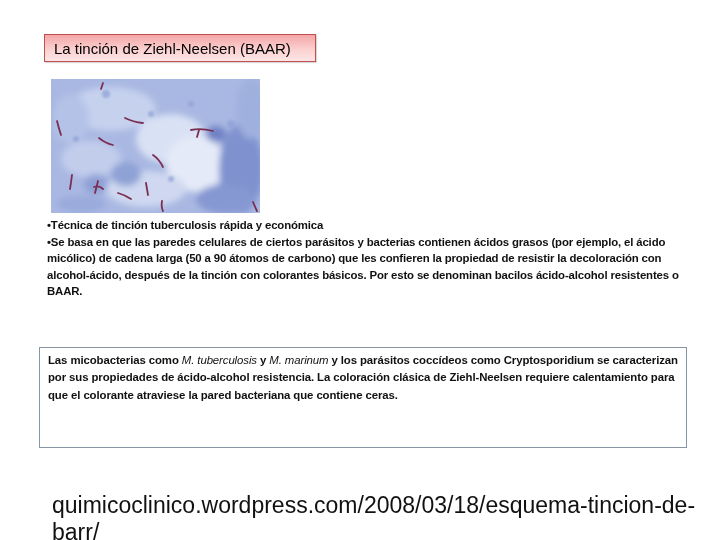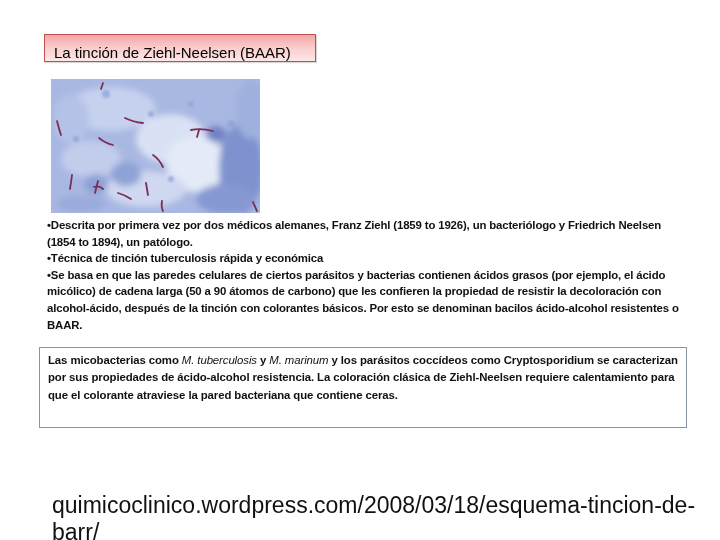--- a/index.html
+++ b/index.html
@@ -6,36 +6,36 @@
     body {
       width: 720px; height: 540px; background: #ffffff; position: relative; overflow: hidden;
       font-family: "Liberation Sans", "DejaVu Sans", sans-serif; color: #000;
     }
     .title-box {
       position: absolute; left: 44px; top: 34px; width: 272px; height: 28px;
       border: 1px solid #c0504d;
       background: linear-gradient(to bottom, #f4a6a6 0%, #fbd0d0 55%, #fde6e6 100%);
       box-shadow: 1px 1px 1px rgba(0,0,0,0.15);
       box-sizing: border-box;
-      display: flex; align-items: flex-end; padding-left: 9px;
+      display: flex; align-items: center; padding-left: 9px;
       font-size: 15px; color: #000;
     }
     .micrograph {
       position: absolute; left: 51px; top: 79px; width: 209px; height: 134px;
       overflow: hidden; background: #a7b6e0;
     }
     .micrograph svg { display: block; }
     .description {
       position: absolute; left: 47px; top: 217px; width: 640px;
       font-size: 11.4px; line-height: 16.6px; font-weight: bold;
       letter-spacing: -0.15px; color: #111;
     }
     .description p { margin: 0; }
     .note-box {
-      position: absolute; left: 39px; top: 347px; width: 648px; height: 81px;
+      position: absolute; left: 39px; top: 347px; width: 648px; height: 101px;
       border: 1.5px solid #8896a4; box-sizing: border-box;
       padding: 4px 8px 0 8px;
       font-size: 11.4px; line-height: 17.3px; font-weight: bold;
       letter-spacing: -0.1px; color: #111;
     }
     .note-box em { font-style: italic; font-weight: normal; }
     .source-url {
       position: absolute; left: 52px; top: 492px;
       font-size: 23px; color: #111; letter-spacing: 0px;
     }
@@ -94,21 +94,20 @@
       <path d="M67 114 Q74 116 80 120"></path>
       <path d="M95 104 Q96 110 97 116"></path>
       <path d="M111 122 Q110 128 112 132"></path>
       <path d="M202 123 Q204 128 206 132"></path>
       <path d="M52 4 L50 10"></path>
     </g>
   </svg>
 </div>
 
 <div class="description">
-  <p>•Descrita por primera vez por dos médicos alemanes, Franz Ziehl (1859 to 1926), un bacteriólogo y Friedrich Neelsen (1854 to 1894), un patólogo.</p>
   <p>•Técnica de tinción tuberculosis rápida y económica</p>
   <p>•Se basa en que las paredes celulares de ciertos parásitos y bacterias contienen ácidos grasos (por ejemplo, el ácido micólico) de cadena larga (50 a 90 átomos de carbono) que les confieren la propiedad de resistir la decoloración con alcohol-ácido, después de la tinción con colorantes básicos. Por esto se denominan bacilos ácido-alcohol resistentes o BAAR.</p>
 </div>
 
 <div class="note-box">
   <span>Las micobacterias como </span><em>M. tuberculosis</em><span> y </span><em>M. marinum</em><span> y los parásitos coccídeos como Cryptosporidium se caracterizan por sus propiedades de ácido-alcohol resistencia. La coloración clásica de Ziehl-Neelsen  requiere calentamiento para que el colorante atraviese la pared bacteriana que contiene ceras.</span>
 </div>
 
 <div class="source-url">quimicoclinico.wordpress.com/2008/03/18/esquema-tincion-de-barr/</div>
 

